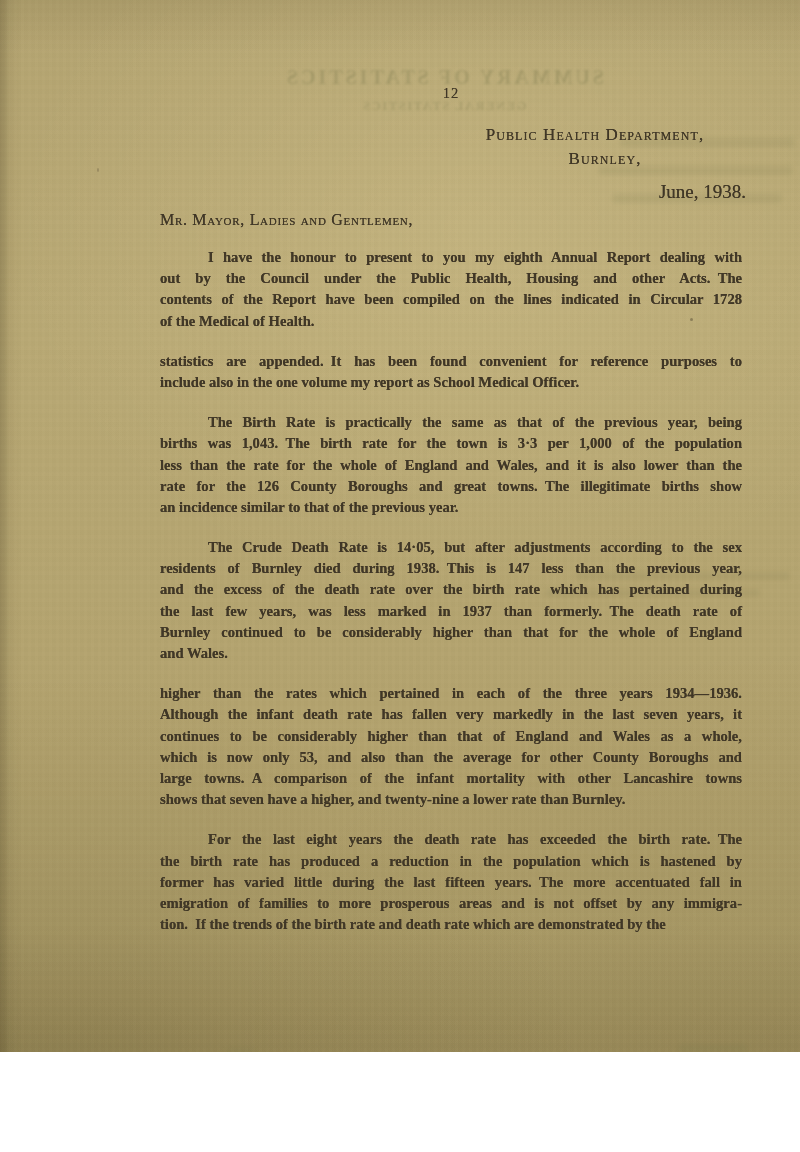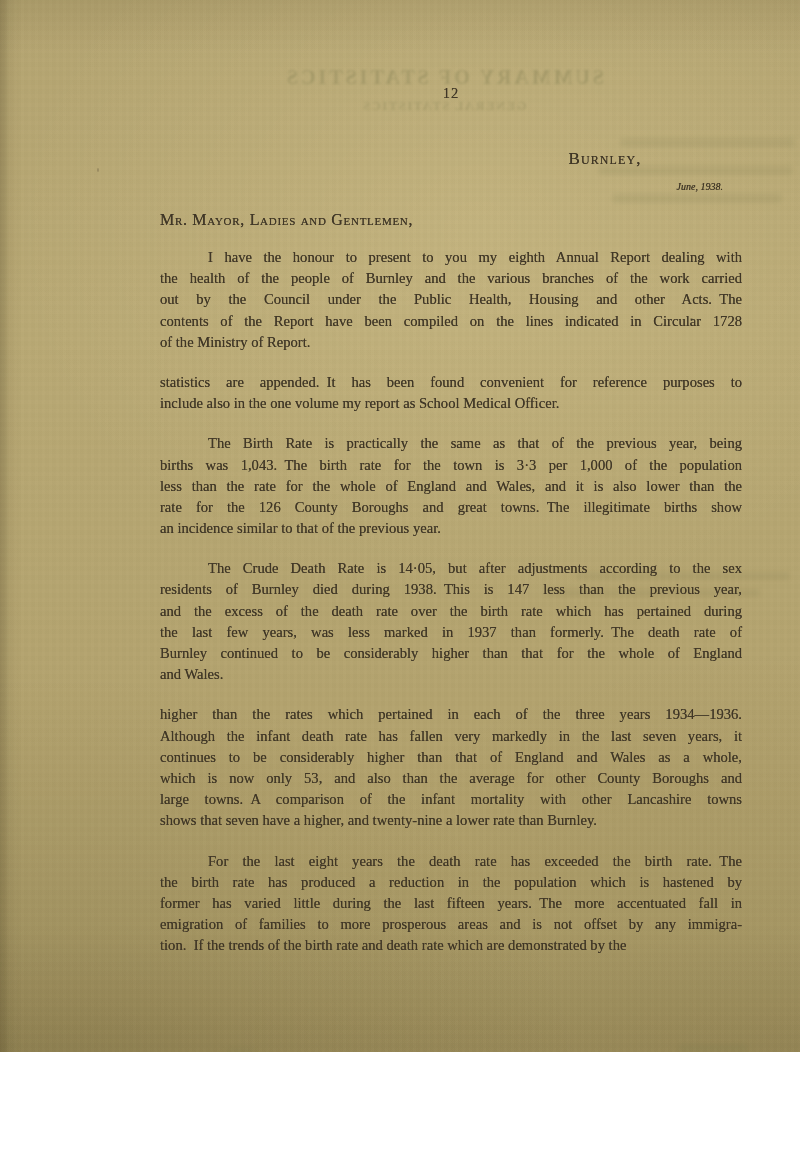--- a/index.html
+++ b/index.html
@@ -45,31 +45,31 @@
     text-shadow:0 0 .4px rgba(63,54,38,.9);
   }
   .head-line{
     position:absolute; font-variant:small-caps; font-size:17px;
     letter-spacing:1.1px; text-shadow:0 0 .5px rgba(63,54,38,.95);
     white-space:nowrap;
   }
   .head-dept{left:440px; top:125px; width:310px; text-align:center;}
   .head-town{left:450px; top:149px; width:310px; text-align:center;}
   .head-date{
-    position:absolute; left:421px; top:181px; width:302px; text-align:right;
-    font-size:10px; text-shadow:0 0 .4px rgba(63,54,38,.9); white-space:nowrap;font-style:italic;
+    position:absolute; left:444px; top:181px; width:302px; text-align:right;
+    font-size:19px; text-shadow:0 0 .4px rgba(63,54,38,.9); white-space:nowrap;
   }
   .salutation{
     position:absolute; left:160px; top:211px; font-variant:small-caps;
     font-size:16px; letter-spacing:.7px; text-shadow:0 0 .5px rgba(63,54,38,.95);
     white-space:nowrap;
   }
   .letter-body{
     position:absolute; left:160px; top:247px; width:582px;
-    font-size:14.6px; text-shadow:0 0 .45px rgba(63,54,38,.85);
+    font-size:14.6px; text-shadow:0 0 .45px rgba(63,54,38,.85);font-weight:bold;
   }
   .para{margin:0 0 19px 0;}
   .bline{
     height:21.2px; line-height:21.2px;
     text-align:justify; text-align-last:justify;
   }
   .bline.first{text-indent:48px;}
   .bline.last{text-align-last:left;}
 </style>
 </head>
@@ -88,32 +88,32 @@
   <div class="smudge" style="left:225px;top:1048px;width:32px;height:18px;opacity:.10;"></div>
   <div class="smudge" style="left:678px;top:1044px;width:70px;height:9px;"></div>
   <div class="smudge" style="left:676px;top:1060px;width:70px;height:9px;"></div>
 
   <div class="speck" style="left:690px;top:318px;width:3px;height:3px;opacity:.4;"></div>
   <div class="speck" style="left:348px;top:1117px;width:2px;height:2px;opacity:.35;"></div>
   <div class="speck" style="left:97px;top:168px;width:2px;height:4px;opacity:.25;"></div>
 
   <div class="pageno">12</div>
 
+  <div class="head-line head-dept">Public Health Department,</div>
   <div class="head-line head-town">Burnley,</div>
   <div class="head-date">June, 1938.</div>
 
   <div class="salutation">Mr. Mayor, Ladies and Gentlemen,</div>
 
   <div class="letter-body">
       <div class="para">
         <div class="bline first">I have the honour to present to you my eighth Annual Report dealing with</div>
-        <div class="bline">the health of the people of Burnley and the various branches of the work carried</div>
         <div class="bline">out by the Council under the Public Health, Housing and other Acts. The</div>
         <div class="bline">contents of the Report have been compiled on the lines indicated in Circular 1728</div>
-        <div class="bline last">of the Ministry of Report.</div>
+        <div class="bline last">of the Medical of Health.</div>
       </div>
       <div class="para">
         <div class="bline">statistics are appended. It has been found convenient for reference purposes to</div>
         <div class="bline last">include also in the one volume my report as School Medical Officer.</div>
       </div>
       <div class="para">
         <div class="bline first">The Birth Rate is practically the same as that of the previous year, being</div>
         <div class="bline">births was 1,043. The birth rate for the town is 3·3 per 1,000 of the population</div>
         <div class="bline">less than the rate for the whole of England and Wales, and it is also lower than the</div>
         <div class="bline">rate for the 126 County Boroughs and great towns. The illegitimate births show</div>

